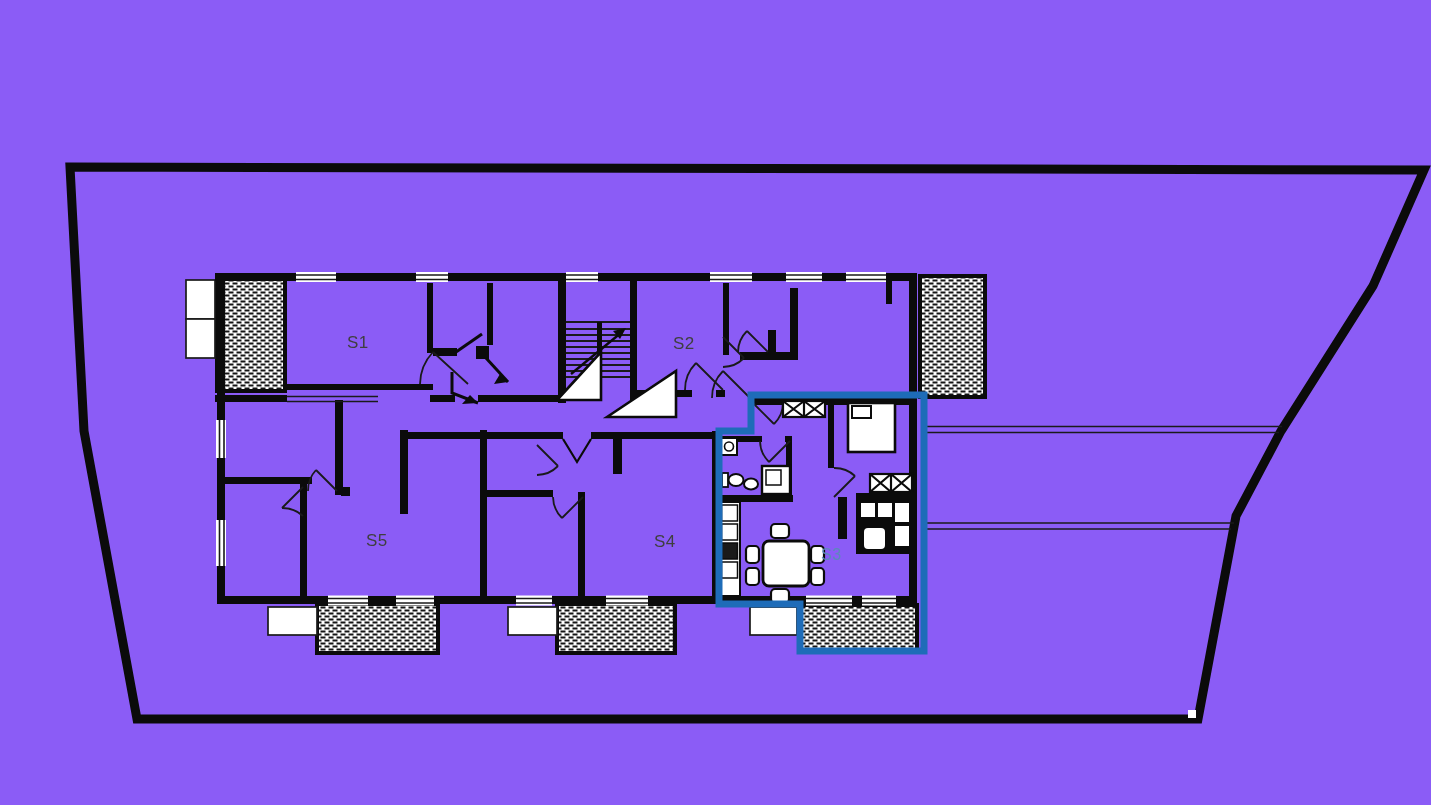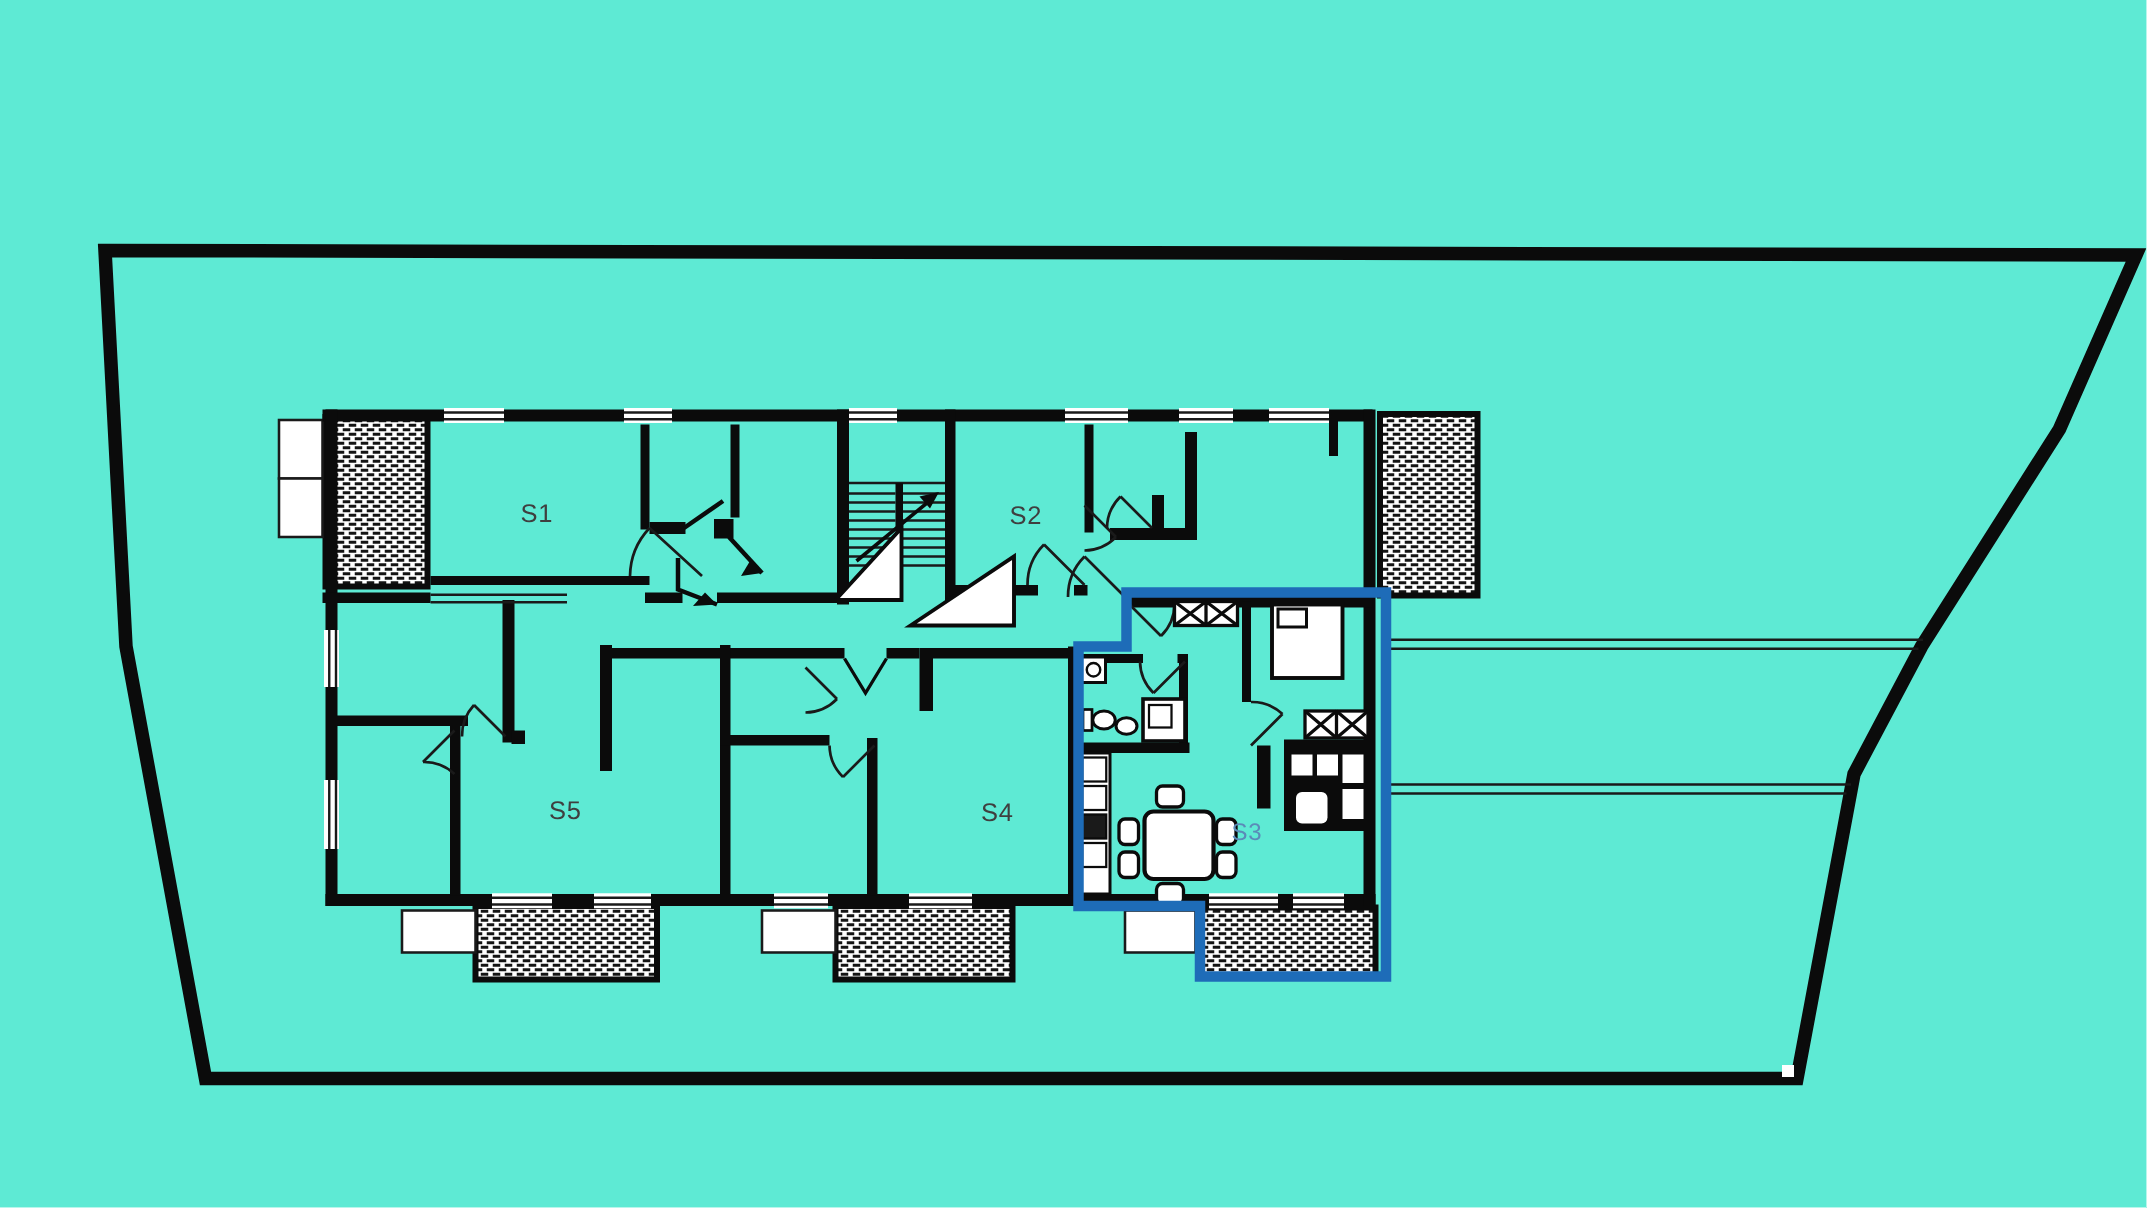--- a/index.html
+++ b/index.html
@@ -1,16 +1,16 @@
 <!DOCTYPE html>
 <html><head>
 <meta charset="utf-8">
 <style>
   html,body{margin:0;padding:0;background:#ffffff;}
-  .stage{width:1431px;height:805px;position:relative;background:#5eead4;overflow:hidden;}
+  .stage{width:1431px;height:805px;position:relative;background:#8b5cf6;overflow:hidden;}
   svg{display:block;}
   text.unit-label{font-family:"Liberation Sans",sans-serif;font-size:17px;letter-spacing:.5px;}
   text.unit-label--hl{font-family:"Liberation Sans",sans-serif;font-size:16px;letter-spacing:.5px;}
 </style>
 </head>
 <body>
 
 <div class="stage">
 <svg width="1431" height="805" viewBox="0 0 1431 805">
   <defs>

